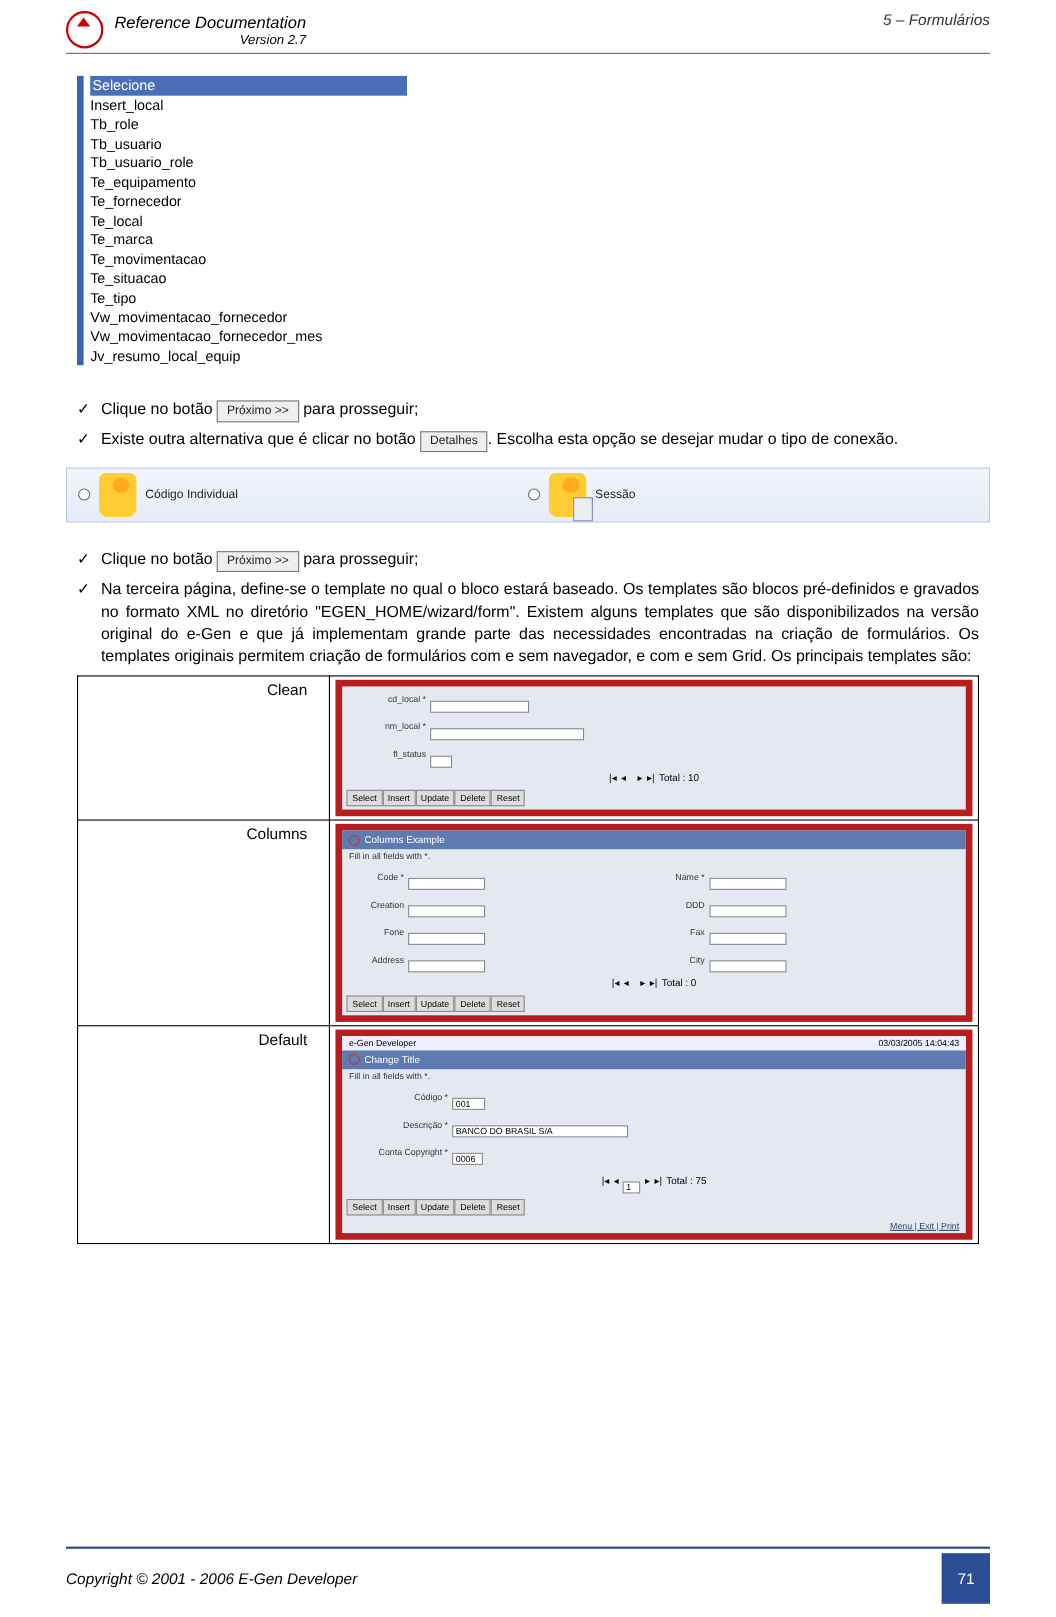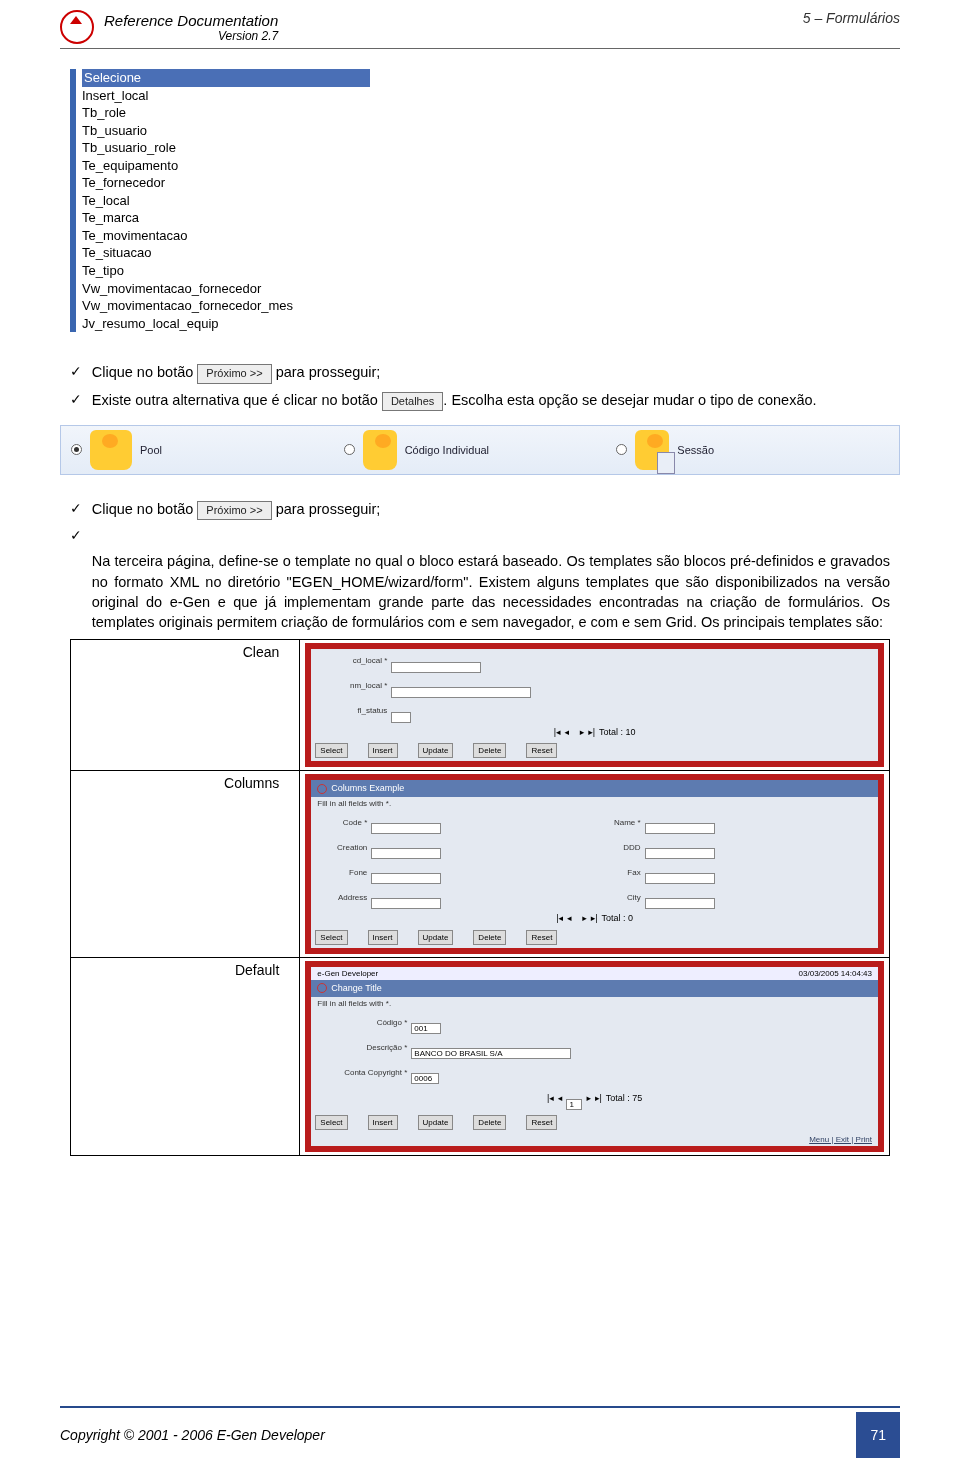--- a/index.html
+++ b/index.html
@@ -46,21 +46,21 @@
   .dropdown-item.first { background: #4a6fb6; color: #fff; padding: 0 2px; margin-top: 20px; }
   .content { font-size: 14.5px; line-height: 1.4; padding-left: 10px; padding-right: 10px; }
   .bullet-row { display: flex; align-items: flex-start; gap: 10px; margin-bottom: 6px; }
   .check { color: #000; font-size: 14px; }
   .btn-proximo, .btn-detalhes {
     display: inline-block;
     border: 1px solid #777; background: #eee;
     font-family: Verdana, sans-serif; font-size: 11px;
     padding: 1px 8px; color: #222;
   }
-  .justify { text-align: justify; margin-top: 25px; }
+  .justify { text-align: justify; }
   .conn-panel {
     margin: 14px 0 24px 0;
     border: 1px solid #b5c8e8;
     background: linear-gradient(#f1f5fb,#e4ecf7);
     display: flex; align-items: center;
     padding: 4px 10px;
     font-family: Verdana, sans-serif; font-size: 11px; color: #223;
   }
   .conn-opt { display: flex; align-items: center; gap: 8px; flex: 1; }
   .radio-dot {
@@ -94,21 +94,21 @@
     border: 6px solid #b91c1c; width: 100%;
   }
   .mini .bar { background: #5d7bb0; color: #fff; padding: 2px 6px; font-size: 9px; display: flex; align-items: center; gap: 4px;}
   .mini .bar .circ { width: 10px; height: 10px; border: 1.5px solid #c33; border-radius: 50%; display: inline-block; }
   .mini .row { display: flex; align-items: center; gap: 4px; padding: 1px 6px; }
   .mini .lbl { text-align: right; color: #333; }
   .mini input[type=text] {
     font-size: 8px; height: 11px; border: 1px solid #888; background: #fff; padding: 0 2px; margin-top: 12px;
   }
   .mini .nav { display: flex; gap: 4px; align-items: center; justify-content: center; padding: 2px; font-size: 9px; }
-  .mini .btns { display: flex; gap: 20px; padding: 3px 4px; }
+  .mini .btns { display: flex; gap: 0; padding: 3px 4px; }
   .mini .btns span {
     border: 1px solid #888; background: #ddd; padding: 1px 4px; font-size: 8px;
   }
   .footer {
     position: absolute; bottom: 12px; left: 60px; right: 60px;
     border-top: 2px solid #264a8c; padding-top: 4px;
     display: flex; justify-content: space-between; align-items: center;
     font-style: italic; font-size: 14px;
   }
   .page-num {
@@ -162,25 +162,20 @@
     <span class="check">✓</span>
     <div>
       <span>Existe outra alternativa que é clicar no botão</span>
       <span class="btn-detalhes">Detalhes</span><span>. Escolha esta opção se desejar mudar o tipo de conexão.</span>
     </div>
   </div>
 </div>
 
 <div class="conn-panel">
   <div class="conn-opt">
-    <span class="radio-dot sel"></span>
-    <span class="conn-icon"></span>
-    <span>Pool</span>
-  </div>
-  <div class="conn-opt">
     <span class="radio-dot"></span>
     <span class="conn-icon single"></span>
     <span>Código Individual</span>
   </div>
   <div class="conn-opt">
     <span class="radio-dot"></span>
     <span class="conn-icon single doc"></span>
     <span>Sessão</span>
   </div>
 </div>

